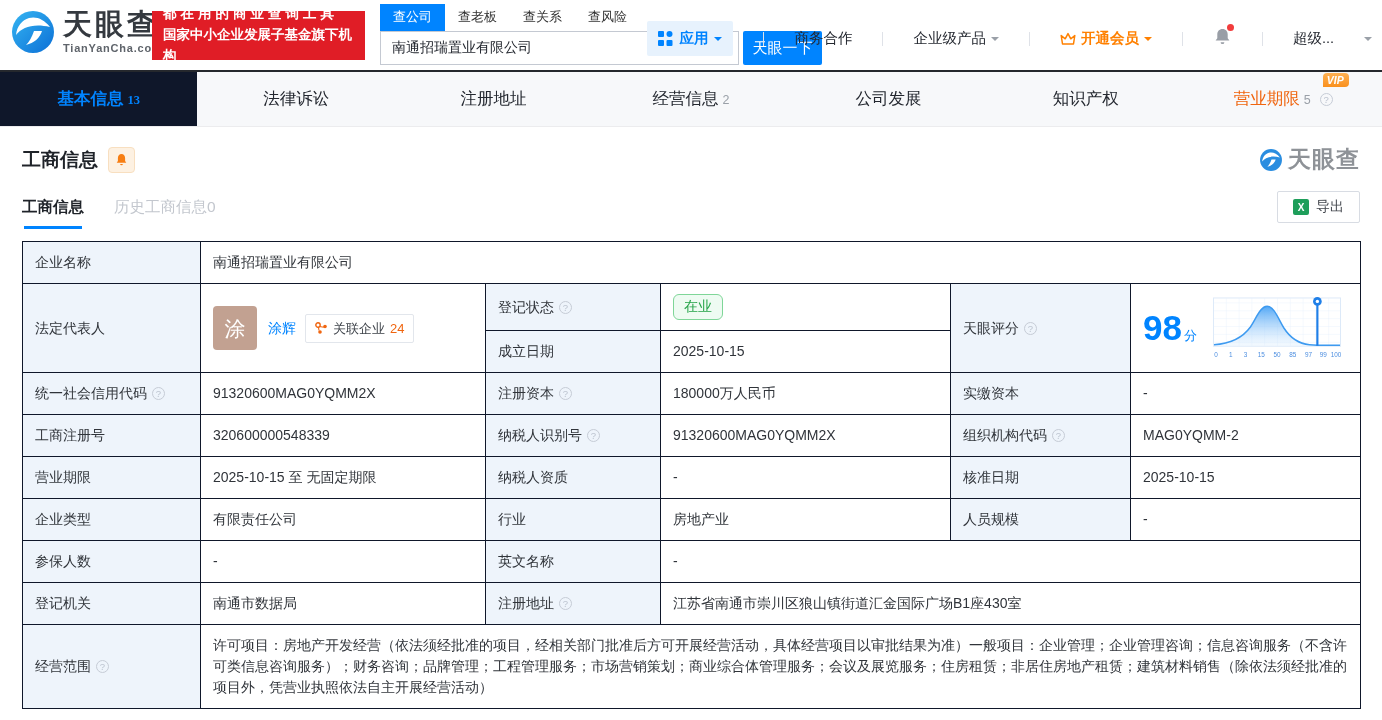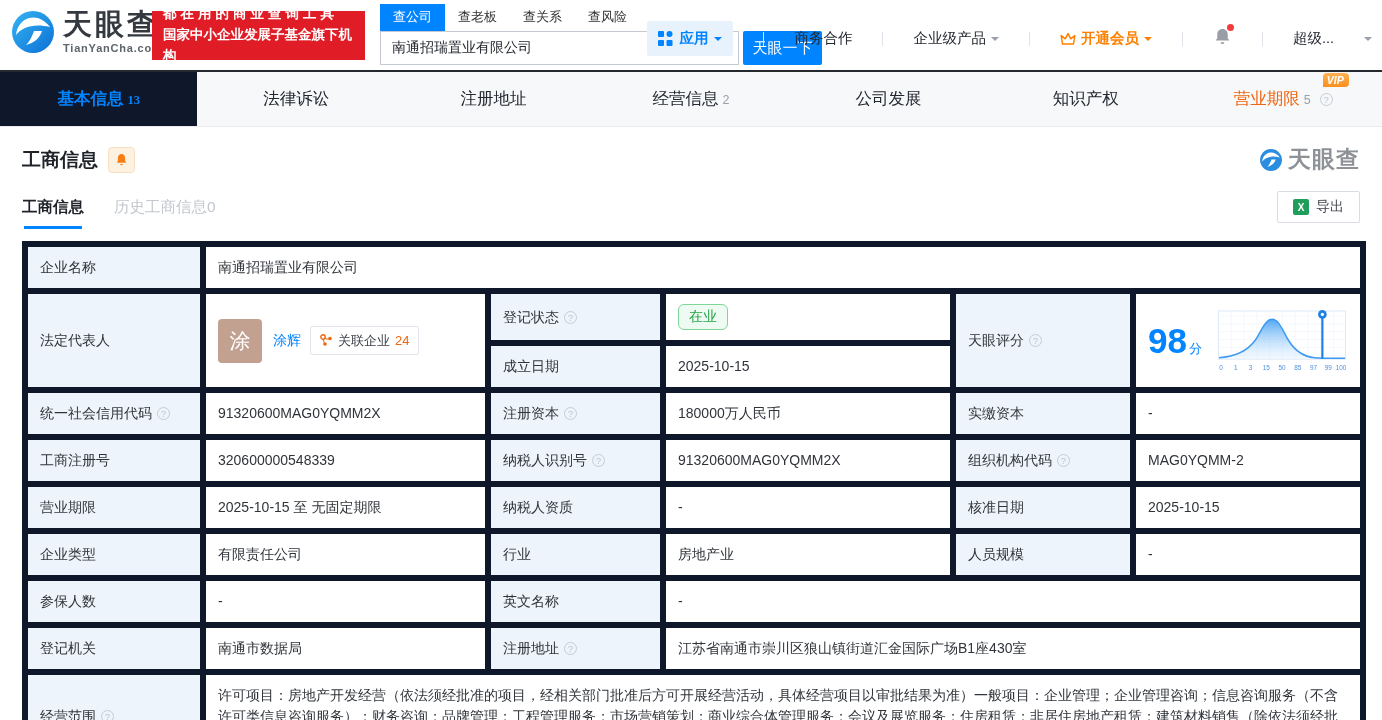--- a/index.html
+++ b/index.html
@@ -66,21 +66,21 @@
   .sub-tab { font-size:15.5px; margin-right:30px; padding-bottom:11px; position:relative; color:#1f2329; font-weight:bold; cursor:pointer; }
   .sub-tab.inactive { color:#c3c7ce; font-weight:normal; }
   .sub-tab.active::after { content:""; position:absolute; left:2px; right:2px; bottom:0; height:3px; background:#0084ff; }
   .export-btn { margin-left:auto; margin-bottom:6px; border:1px solid #d8dce3; border-radius:2px; padding:6px 15px;
     display:flex; align-items:center; gap:7px; font-size:14px; color:#42464d; background:#fff; cursor:pointer; font-family:inherit; }
   .excel-icon { width:16px; height:16px; background:#1e9e5a; color:#fff; font-size:10px; font-weight:bold;
     border-radius:2px; display:flex; align-items:center; justify-content:center; }
 
   
   table.info { width:1338px; margin:12px 22px 0; border-collapse:collapse; table-layout:fixed; font-size:14px; }
-  table.info td { border:6px solid #0f172a; padding:10px 12px; vertical-align:middle; line-height:21px; color:#30343a; }
+  table.info td { border:1px solid #0f172a; padding:10px 12px; vertical-align:middle; line-height:21px; color:#30343a; }
   td.lbl { background:#eef4fb; color:#3d4249; }
   .status-badge { display:inline-block; border:1px solid #7fd698; background:#eefbf2; color:#26a349;
     padding:1px 10px 2px; border-radius:6px; font-size:14px; }
   .rep-cell { display:flex; align-items:center; }
   .avatar { width:44px; height:44px; border-radius:4px; background:#c2a191; color:#fff; font-size:21px;
     display:flex; align-items:center; justify-content:center; flex:none; cursor:pointer; }
   .rep-name { color:#0084ff; margin:0 9px 0 11px; cursor:pointer; }
   .rel-badge { display:flex; align-items:center; gap:5px; border:1px solid #e2e6ec; border-radius:2px;
     padding:3px 9px; font-size:13px; color:#3d4249; cursor:pointer; background:#fff; }
   .rel-badge .num { color:#f0650f; }

